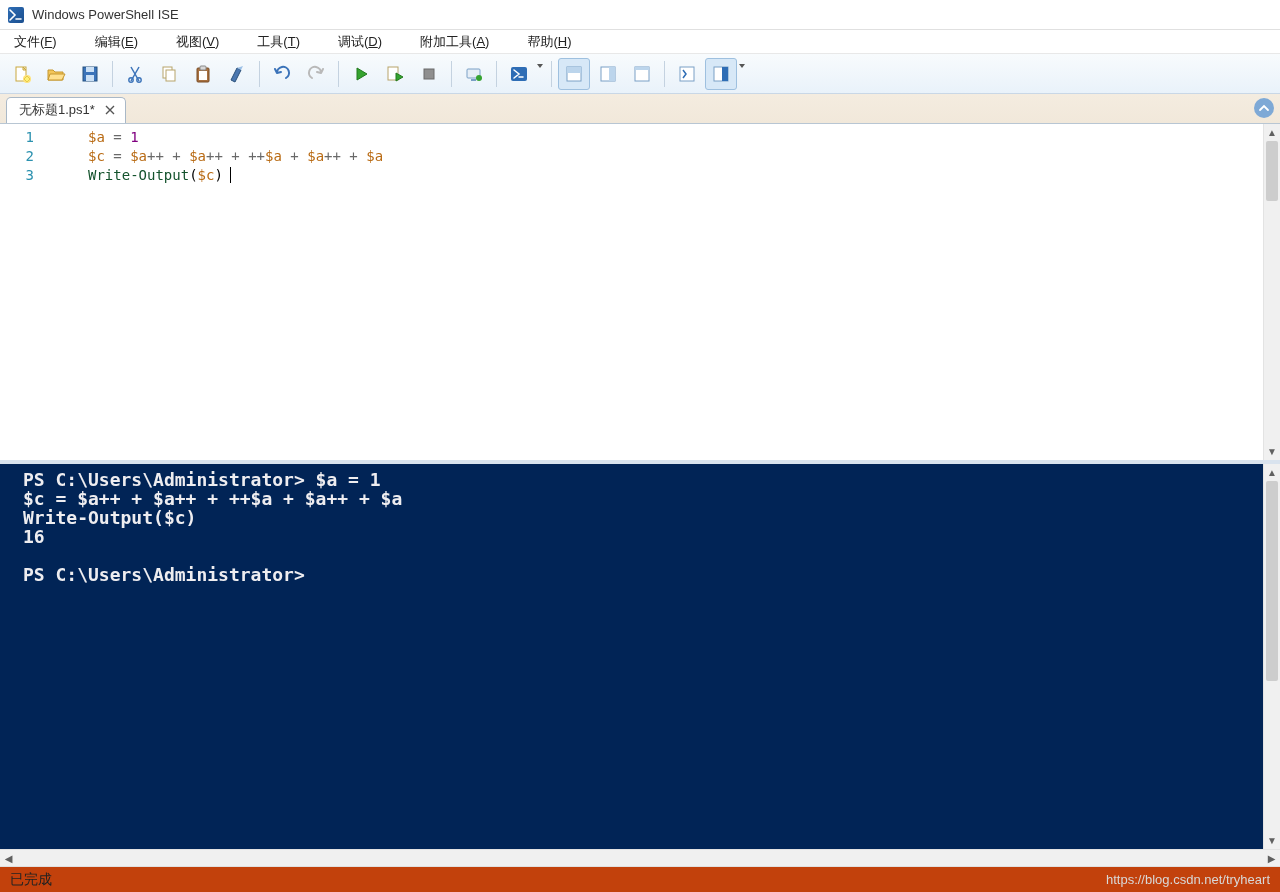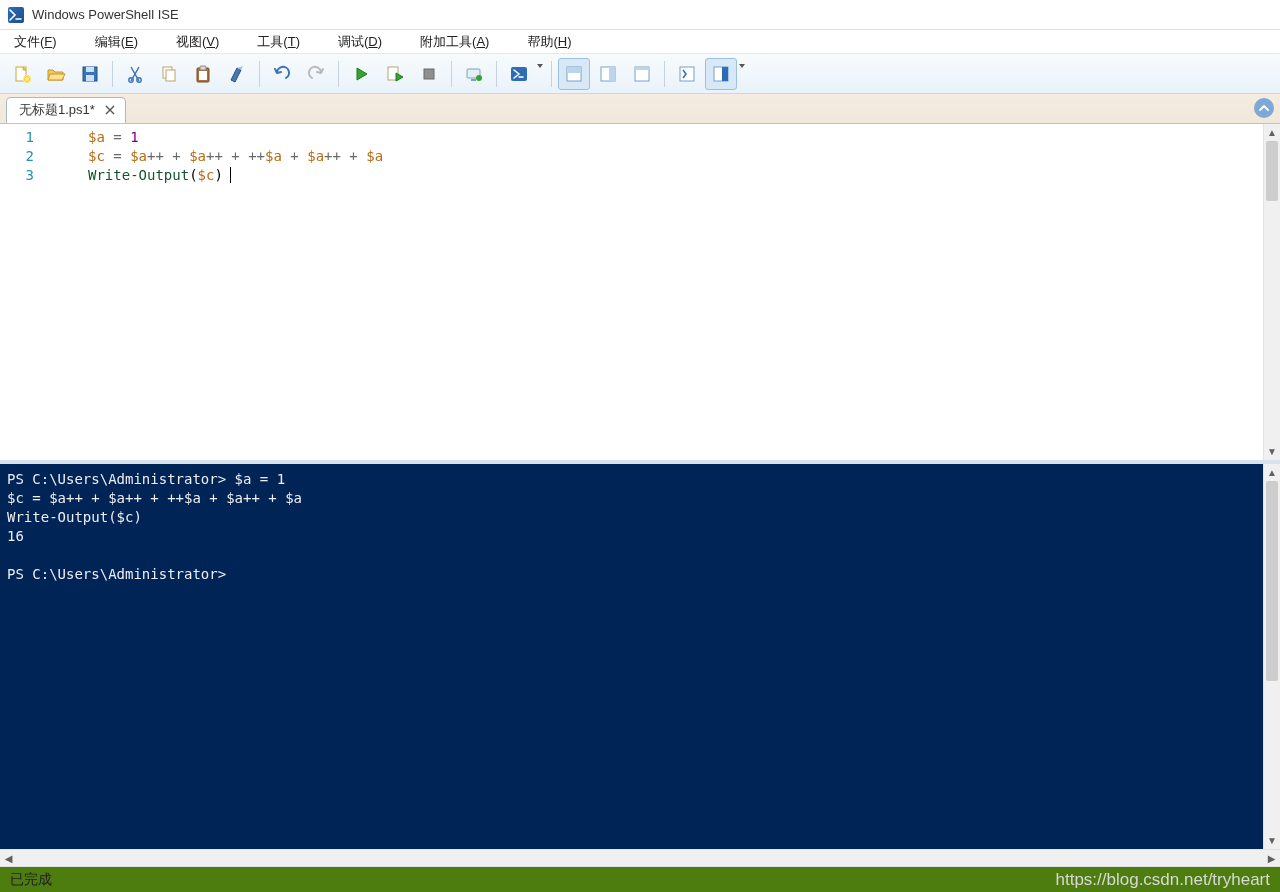--- a/index.html
+++ b/index.html
@@ -160,45 +160,46 @@
     flex:1;
     display:flex;
     position:relative;
     min-height:0;
   }
   .console {
     flex:1;
     background:#012456;
     color:#eeedf0;
     font-family:"NSimSun","SimSun","Consolas",monospace;
-    font-size:14px;
+    font-size:18px;
     line-height:19px;
-    padding:6px 4px 4px 7px;
+    padding:6px 4px 4px 23px;
     white-space:pre;
     overflow:hidden;
+    font-weight:bold;
   }
   .scrollbar-h {
     height:17px;
     background:#f0f0f0;
     border-top:1px solid #e3e3e3;
     display:flex;align-items:center;
   }
   .scrollbar-h .sbtn { width:17px;height:100%;display:flex;align-items:center;justify-content:center;color:#606060;font-size:10px;}
   
   .statusbar {
     height: 26px;
-    background:#4d7c0f;
+    background:#c2410c;
     border-top:1px solid #e0e0e0;
     display:flex;align-items:center;
     padding:0 10px;
     font-size:14px;
     color:#222;
     justify-content:space-between;
   }
-  .watermark { color:#d8d8d8; font-size:17px; }
+  .watermark { color:#d8d8d8; font-size:13px; }
 </style>
 </head>
 <body>
 
 <div class="titlebar">
   <div class="app-icon">
     <svg viewBox="0 0 16 16">
         <path d="M2 3 L7 8 L2 13 M8 12 L13 12" stroke="#fff" stroke-width="1.6" fill="none" stroke-linecap="round"></path>
       </svg>
   </div>

